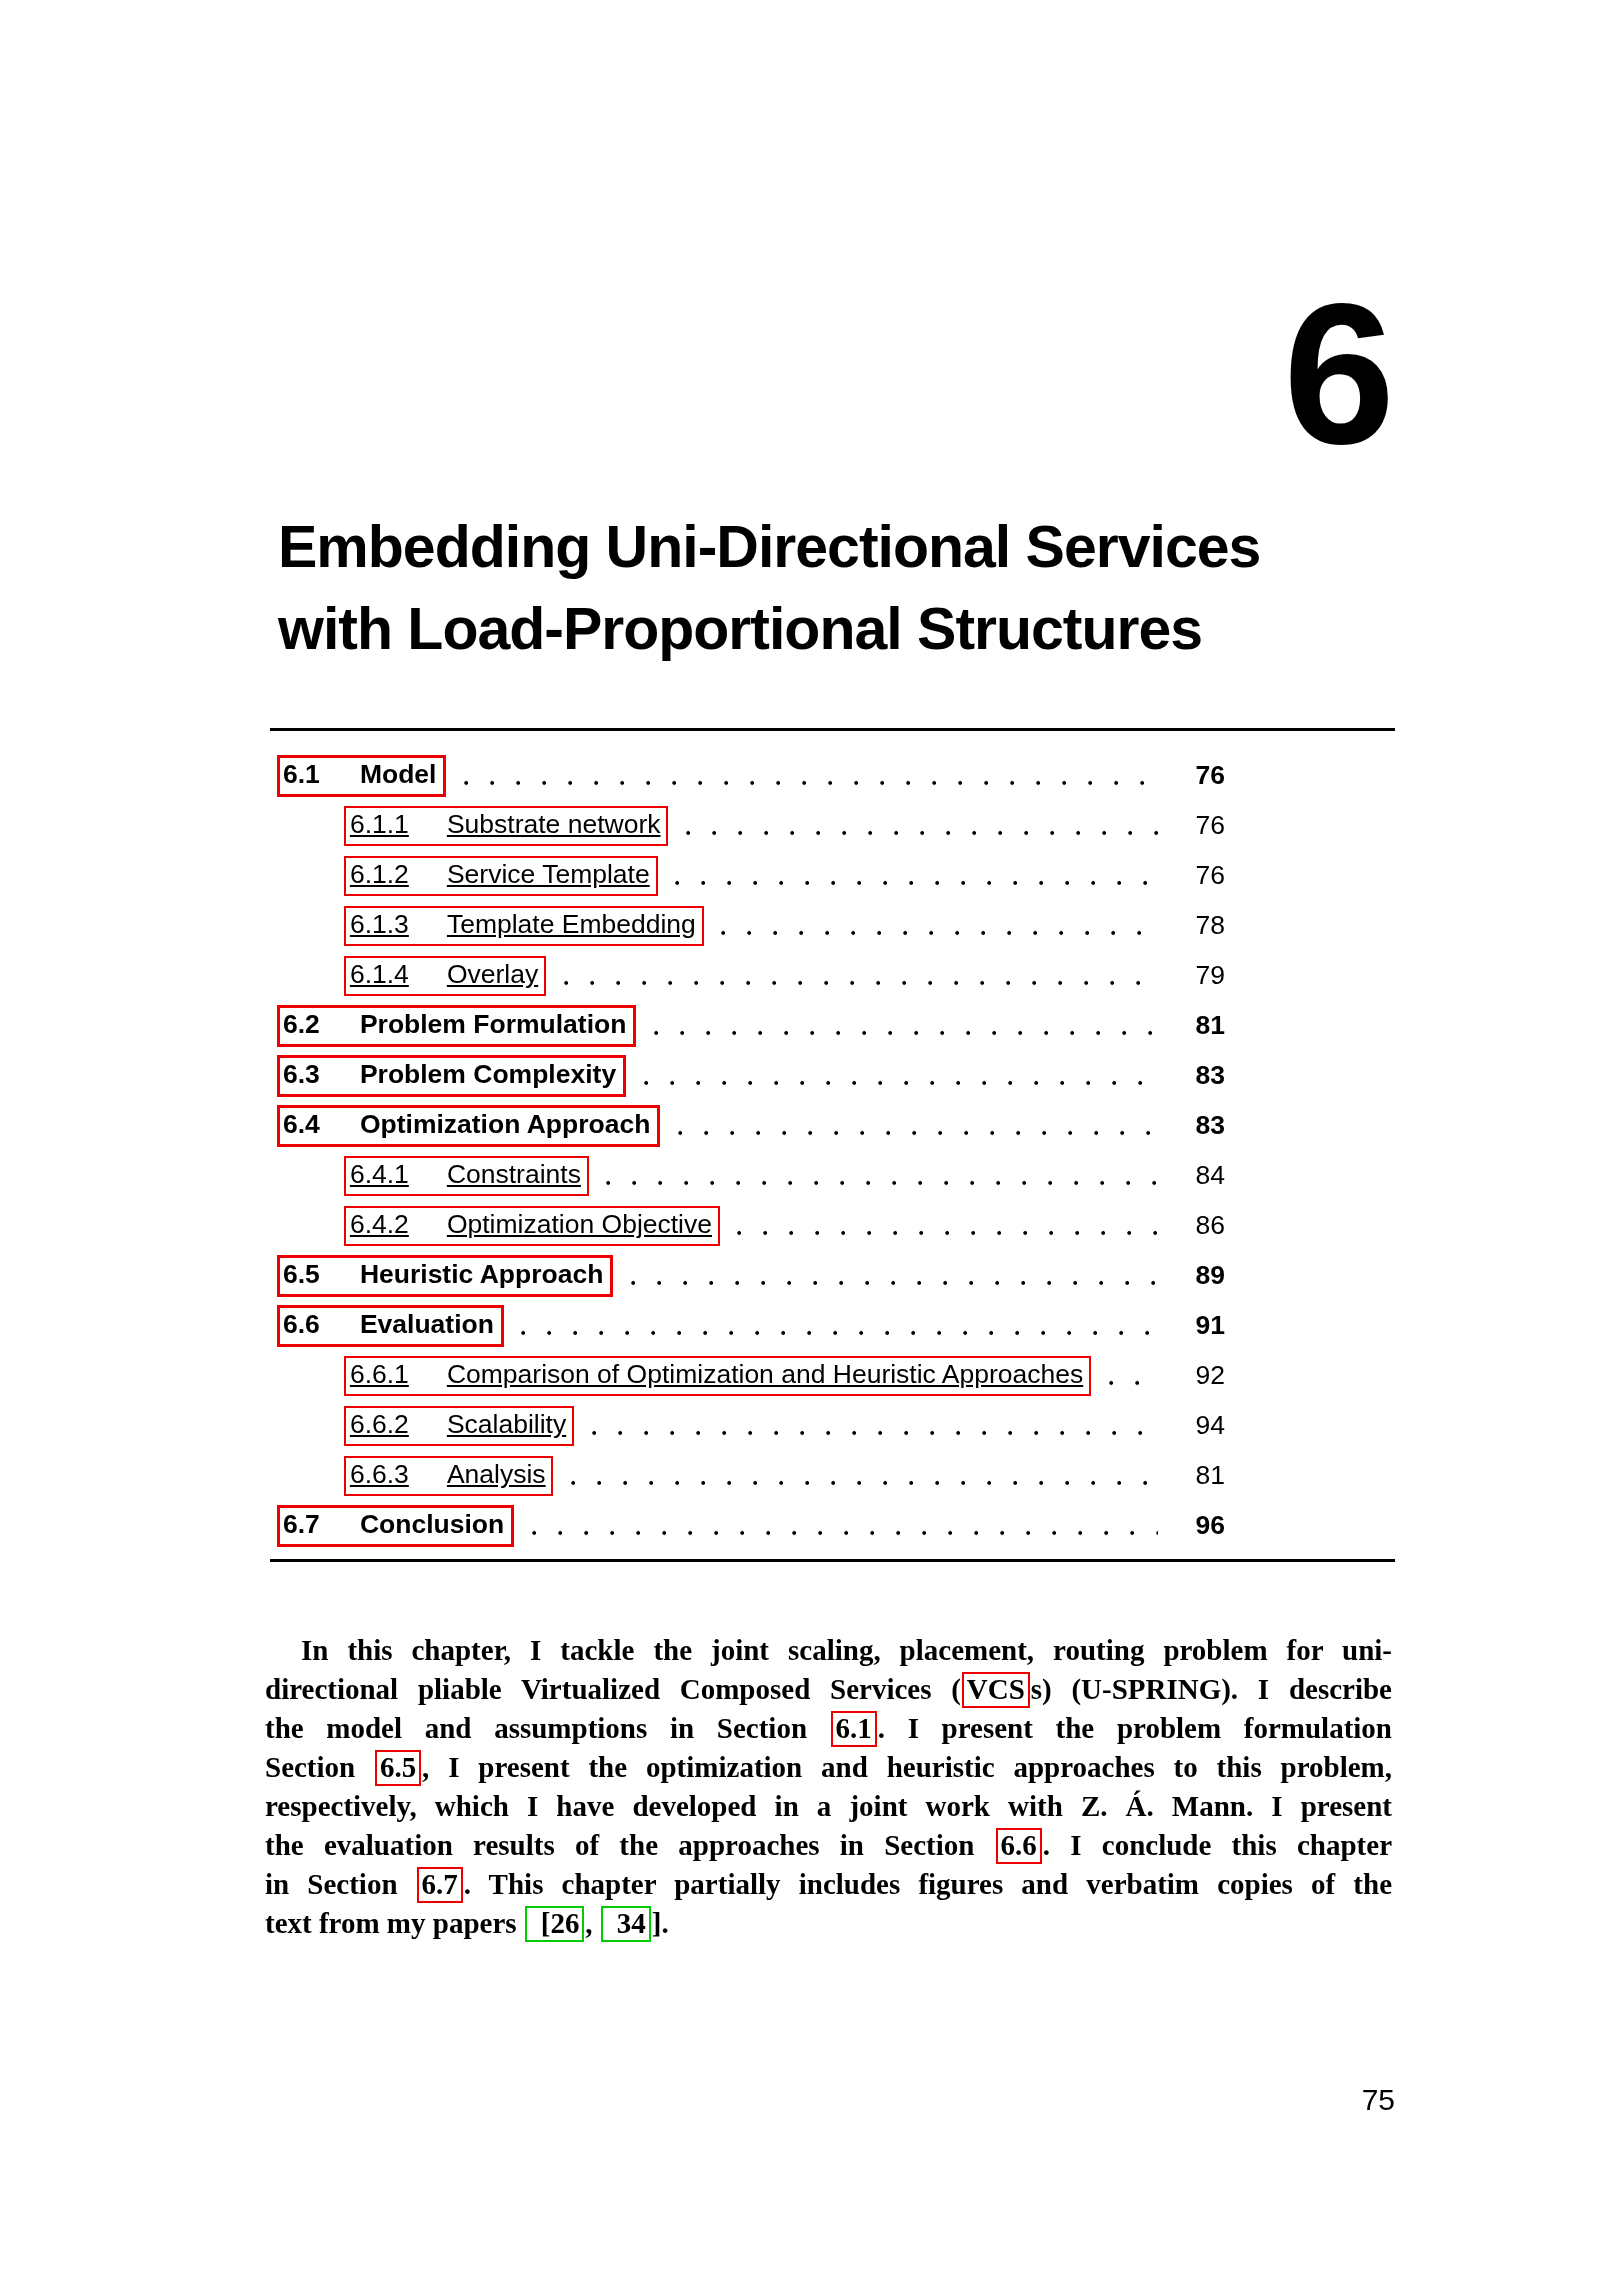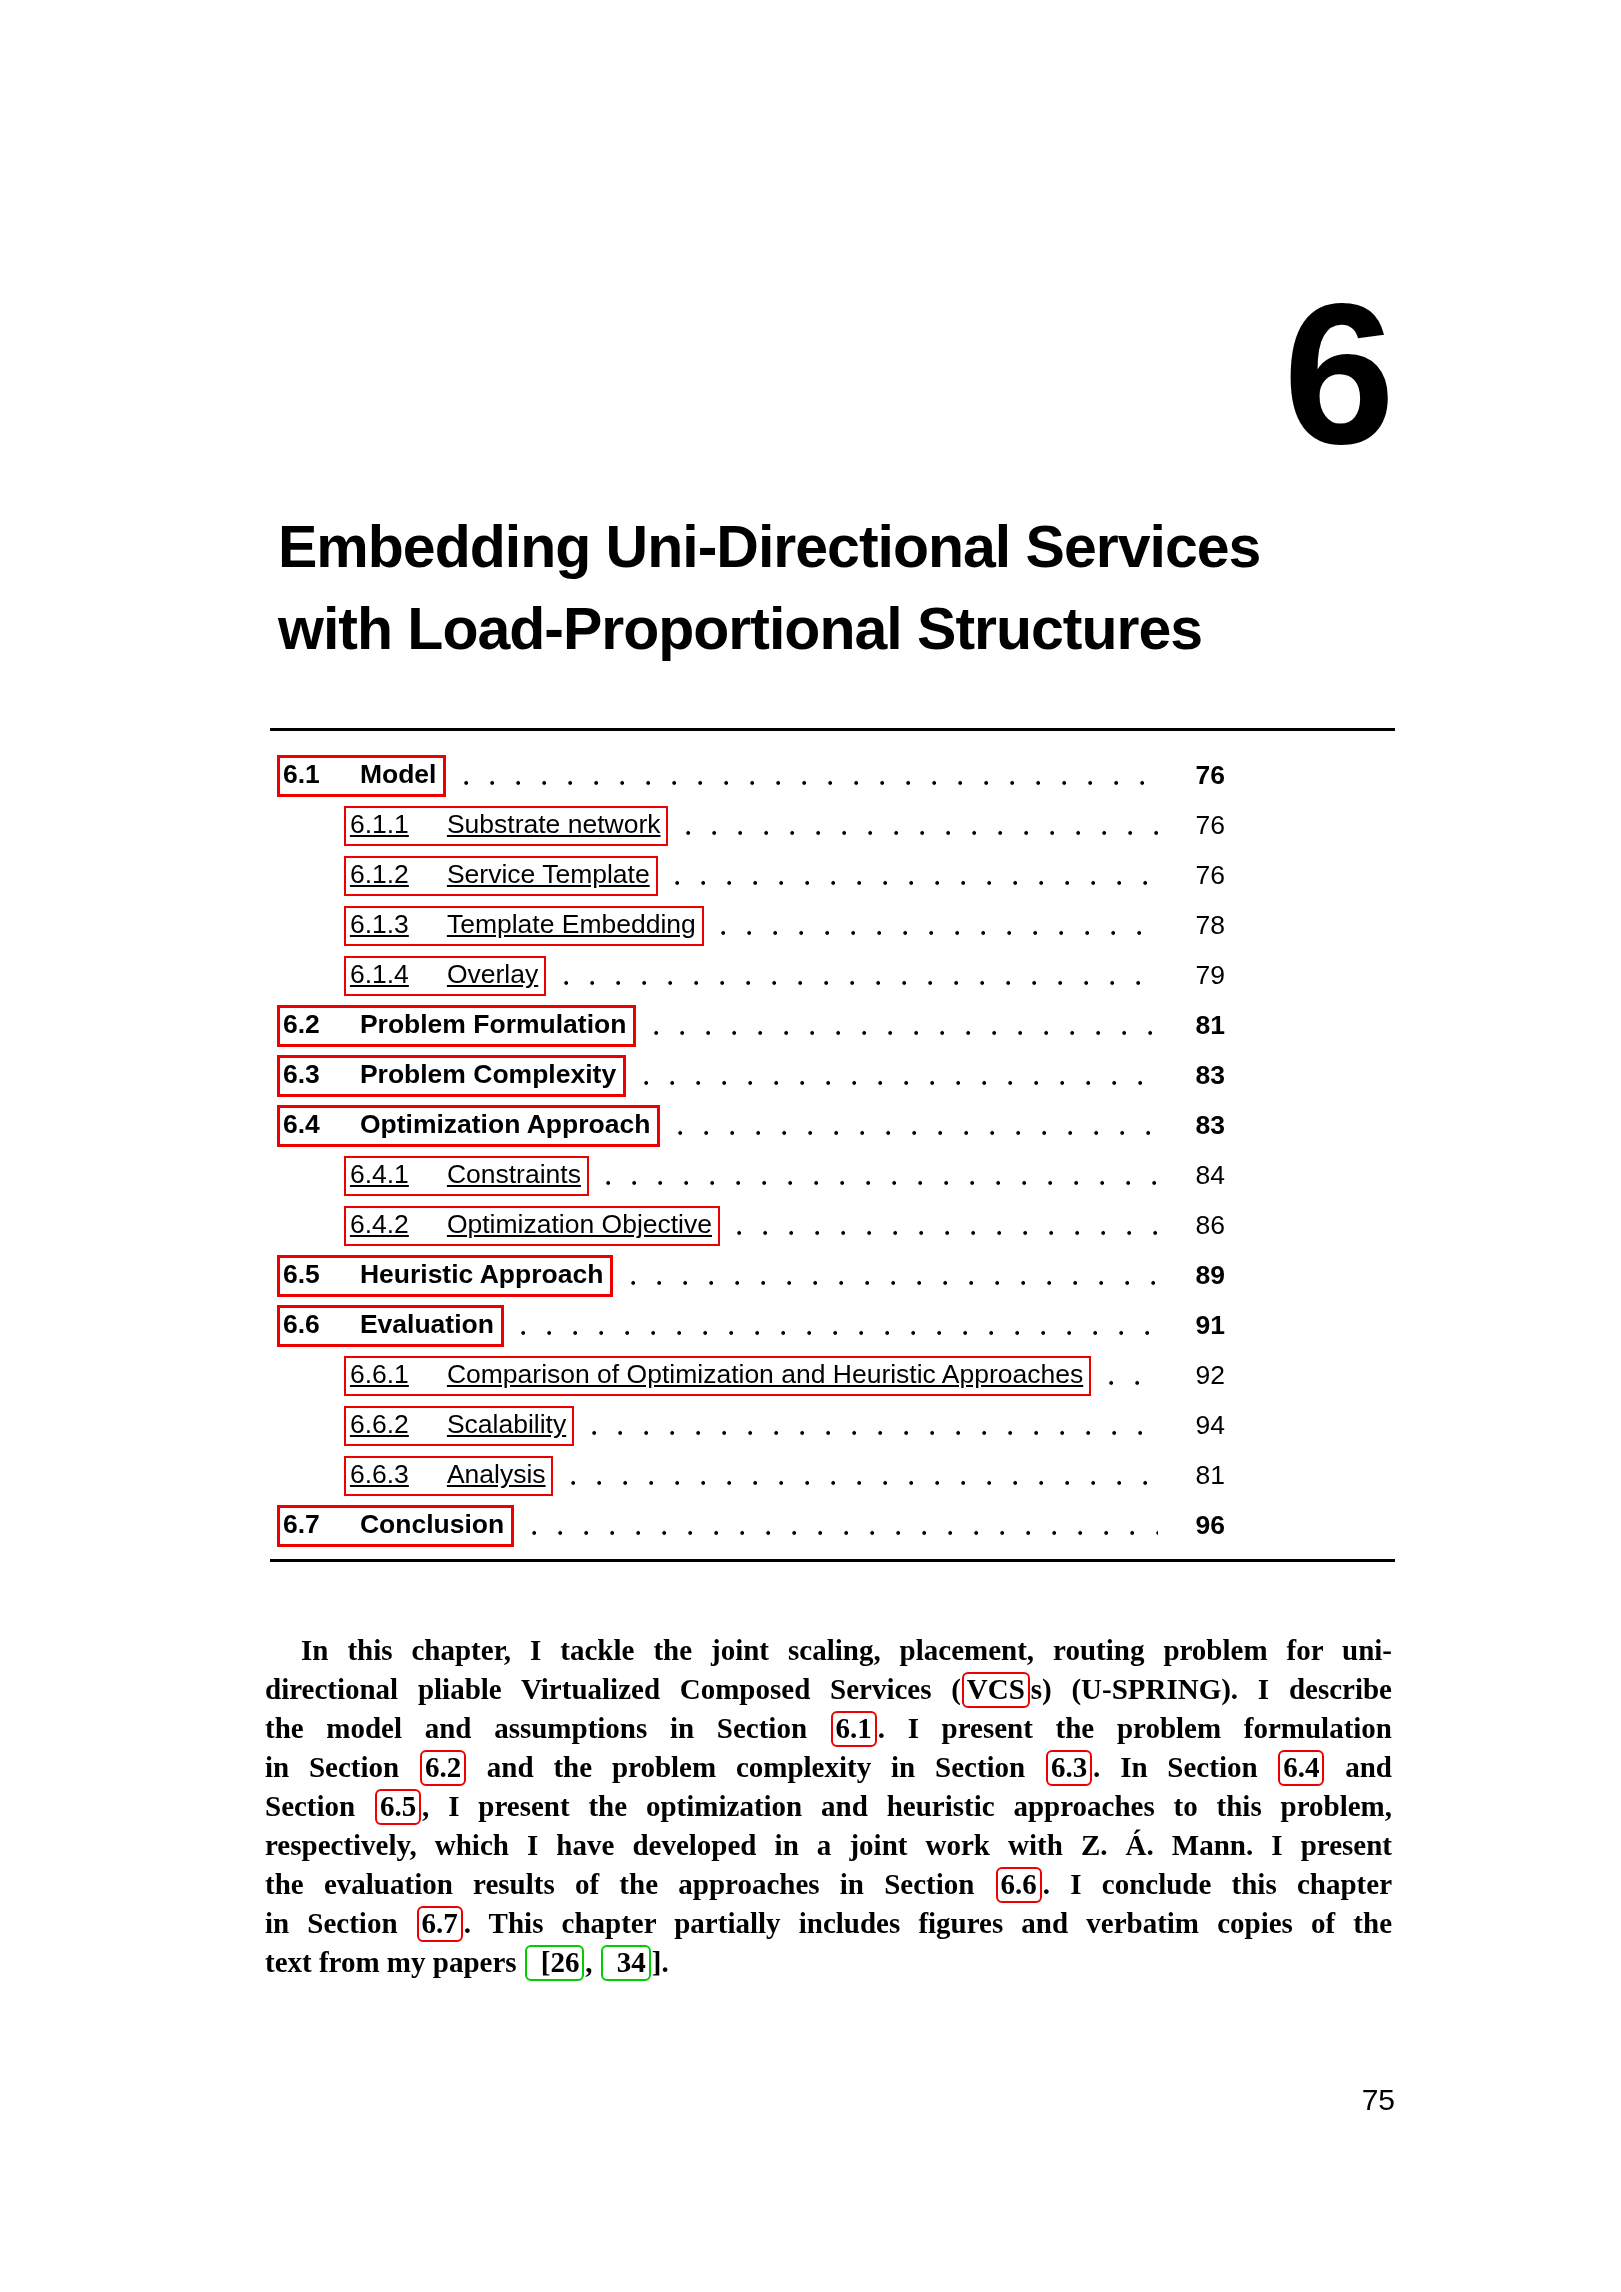--- a/index.html
+++ b/index.html
@@ -54,21 +54,21 @@
   #intro{
     position:absolute;left:265px;top:1631px;width:1127px;
     font-family:"Liberation Serif","DejaVu Serif",serif;
     font-size:29px;line-height:39px;
   }
   .textline{min-height:39px;font-weight:bold;}
   .textline.just{text-align:justify;text-align-last:justify;}
   .textline.indent{text-indent:36px;}
   .refbox,.citebox{
     display:inline-block;line-height:1;text-indent:0;
-    padding:1px 2.9px 2px 2.9px;margin:0 1px;border-radius:6px;
+    padding:1px 2.9px 2px 2.9px;margin:0 1px;
   }
   .refbox{border:2.9px solid var(--link-red);}
   .citebox{border:2.9px solid var(--cite-green);padding-left:14px;}
   
   #folio{
     position:absolute;top:2085px;right:226px;
     font-size:30px;line-height:1;
   }
 </style>
 </head>
@@ -213,21 +213,20 @@
       <span class="toc-page">96</span>
     </div>
   </nav>
 
 <div class="rule rule-bottom"></div>
 
 <div id="intro">
     <div class="textline just indent">In this chapter, I tackle the joint scaling, placement, routing problem for uni-</div>
     <div class="textline just">directional pliable Virtualized Composed Services (<span class="refbox">VCS</span>s) (U-SPRING). I describe</div>
     <div class="textline just">the model and assumptions in Section <span class="refbox">6.1</span>. I present the problem formulation</div>
-    <div class="textline just">in Section <span class="refbox">6.2</span> and the problem complexity in Section <span class="refbox">6.3</span>. In Section <span class="refbox">6.4</span> and</div>
     <div class="textline just">Section <span class="refbox">6.5</span>, I present the optimization and heuristic approaches to this problem,</div>
     <div class="textline just">respectively, which I have developed in a joint work with Z. Á. Mann. I present</div>
     <div class="textline just">the evaluation results of the approaches in Section <span class="refbox">6.6</span>. I conclude this chapter</div>
     <div class="textline just">in Section <span class="refbox">6.7</span>. This chapter partially includes figures and verbatim copies of the</div>
     <div class="textline">text from my papers <span class="citebox">[26</span>, <span class="citebox">34</span>].</div>
   </div>
 
 <div id="folio">75</div>
 
 

